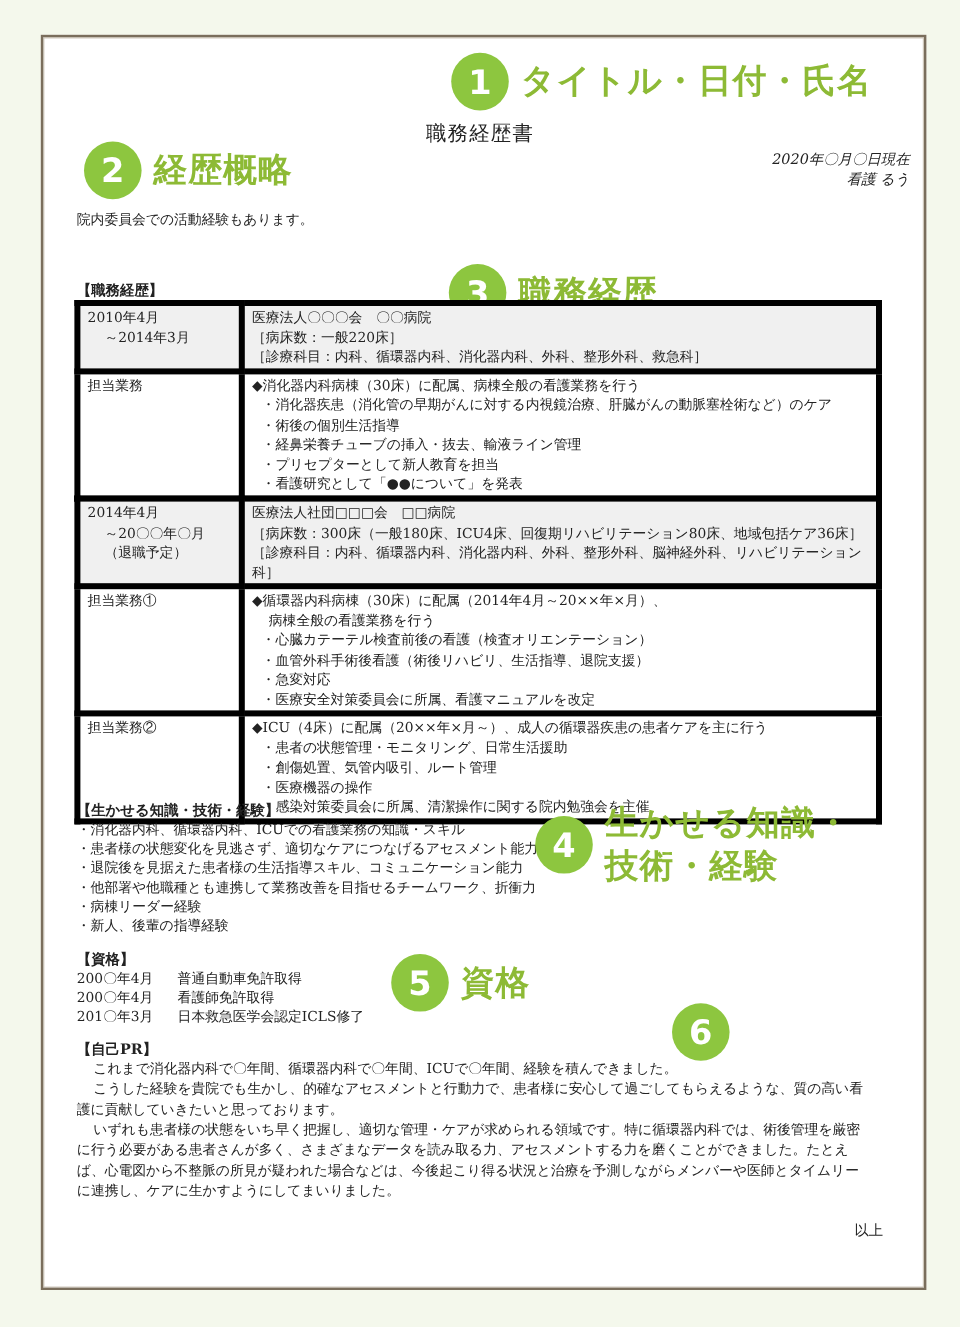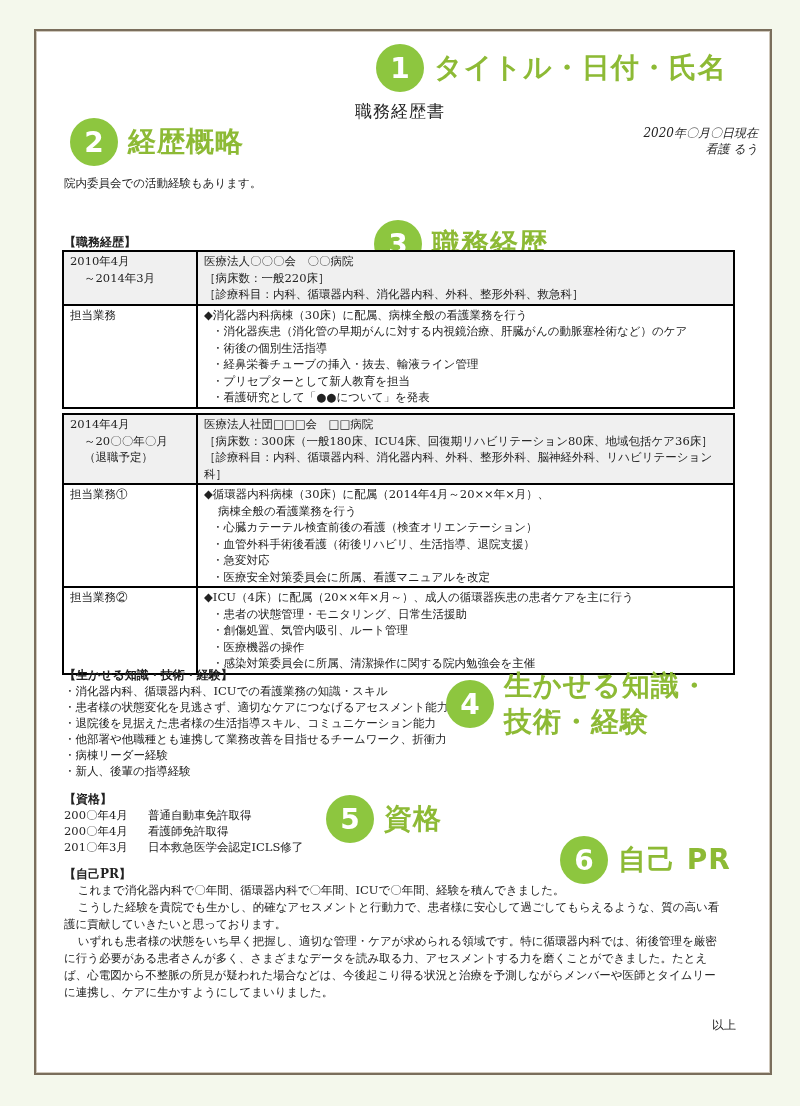--- a/index.html
+++ b/index.html
@@ -11,21 +11,21 @@
     position:absolute; left:34px; top:29px; width:738px; height:1046px;
     background:#fff; border:2px solid #7a6e5c; box-sizing:border-box;
     box-shadow: inset 0 0 0 1px #cfc8bb;
   }
   .abs { position:absolute; }
   .doc-title { left:355px; top:100px; font-size:17px; letter-spacing:1px; }
   .date { right:42px; top:125px; font-size:12px; text-align:right; line-height:16px;font-style:italic; }
   .sec-h { font-size:12px; font-weight:bold; line-height:16px; }
   .body-txt { font-size:11.5px; line-height:16px; }
   .tbl { position:absolute; left:62px; width:673px; border-collapse:collapse; font-size:11.5px; line-height:16.5px; }
-  .tbl td { border:2px solid #000000; vertical-align:top; padding:1px 6px; }
+  .tbl td { border:5px solid #000000; vertical-align:top; padding:1px 6px; }
   .tbl td.left { width:120px; }
   .tbl tr.shade td { background:#f0f0f0; }
   .indent1 { padding-left:8px; }
   .indent2 { padding-left:14px; }
   .callout { position:absolute; display:flex; align-items:center; color:#8dba35; font-family:"DejaVu Sans","Liberation Sans",sans-serif; font-weight:bold; }
   .num {
     width:48px; height:48px; border-radius:50%; background:#8dc63f; color:#fff;
     display:flex; align-items:center; justify-content:center; font-size:28px; font-weight:bold;
     font-family:"DejaVu Sans","Liberation Sans",sans-serif; margin-right:10px; flex:0 0 auto;
   }
@@ -169,21 +169,20 @@
   </div>
 </div>
 
 <div class="callout" style="left:326px;top:795px;">
   <div class="num">5</div>
   <div class="c-label">資格</div>
 </div>
 
 <div class="callout" style="left:560px;top:836px;">
   <div class="num">6</div>
-  <div class="c-label">自己 PR</div>
 </div>
 
 <div class="abs pr" style="left:64px;top:866px;">
   <div class="sec-h">【自己PR】</div>
   <p>これまで消化器内科で〇年間、循環器内科で〇年間、ICUで〇年間、経験を積んできました。</p>
   <p>こうした経験を貴院でも生かし、的確なアセスメントと行動力で、患者様に安心して過ごしてもらえるような、質の高い看護に貢献していきたいと思っております。</p>
   <p>いずれも患者様の状態をいち早く把握し、適切な管理・ケアが求められる領域です。特に循環器内科では、術後管理を厳密に行う必要がある患者さんが多く、さまざまなデータを読み取る力、アセスメントする力を磨くことができました。たとえば、心電図から不整脈の所見が疑われた場合などは、今後起こり得る状況と治療を予測しながらメンバーや医師とタイムリーに連携し、ケアに生かすようにしてまいりました。</p>
 </div>
 
 <div class="abs end">以上</div>

